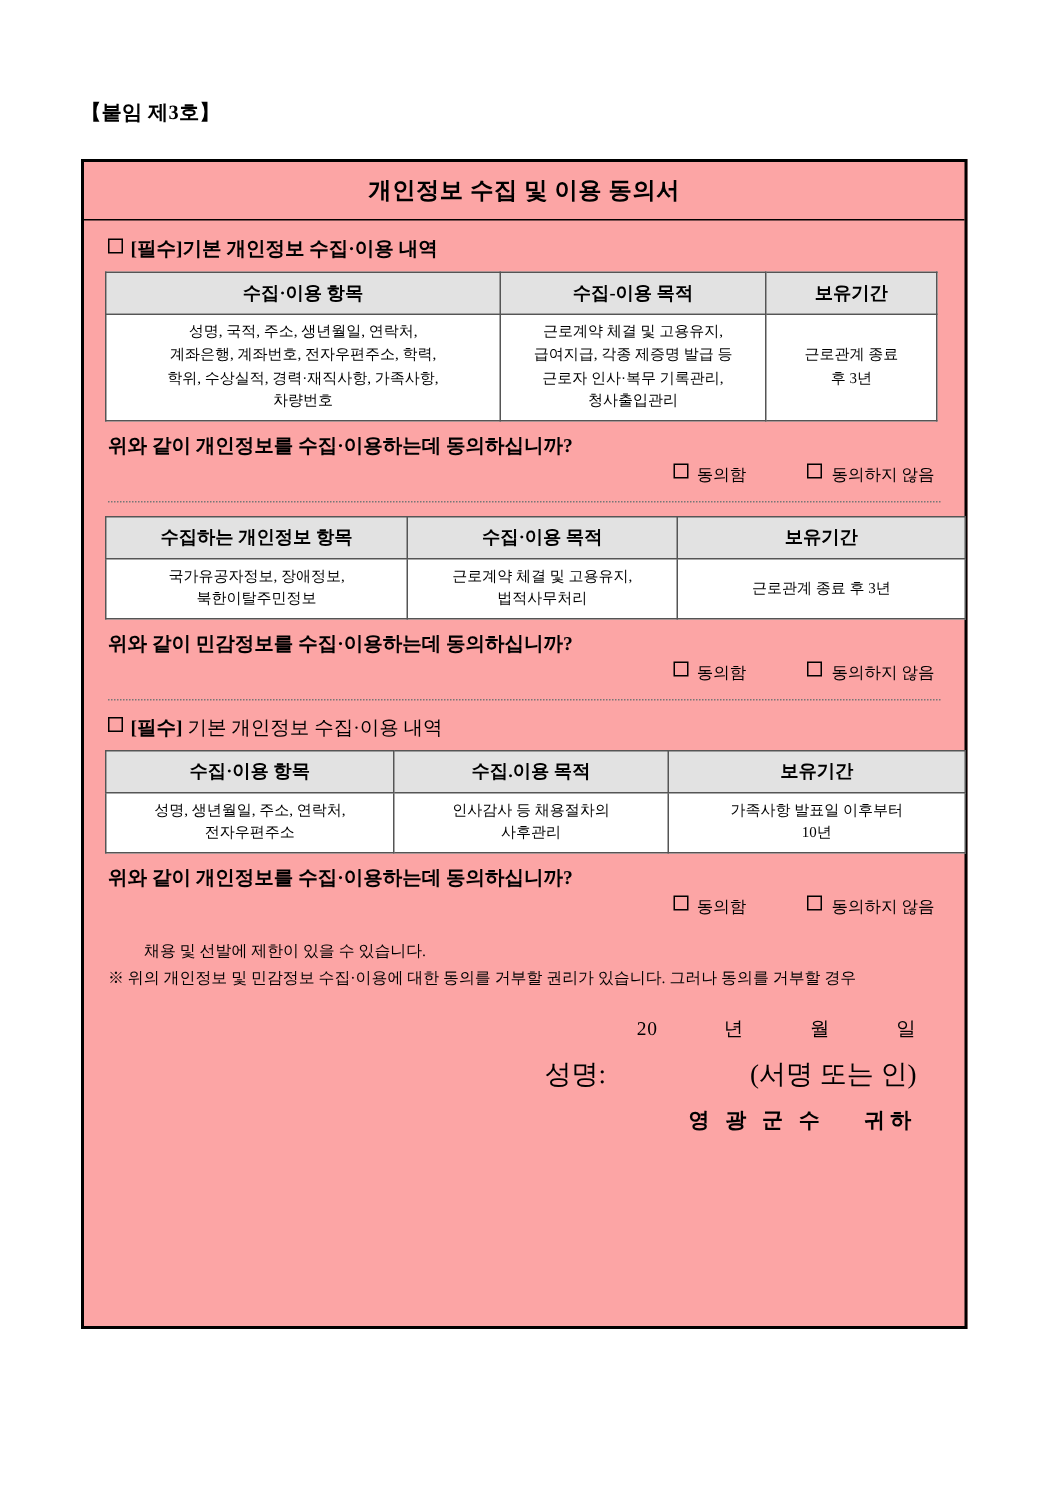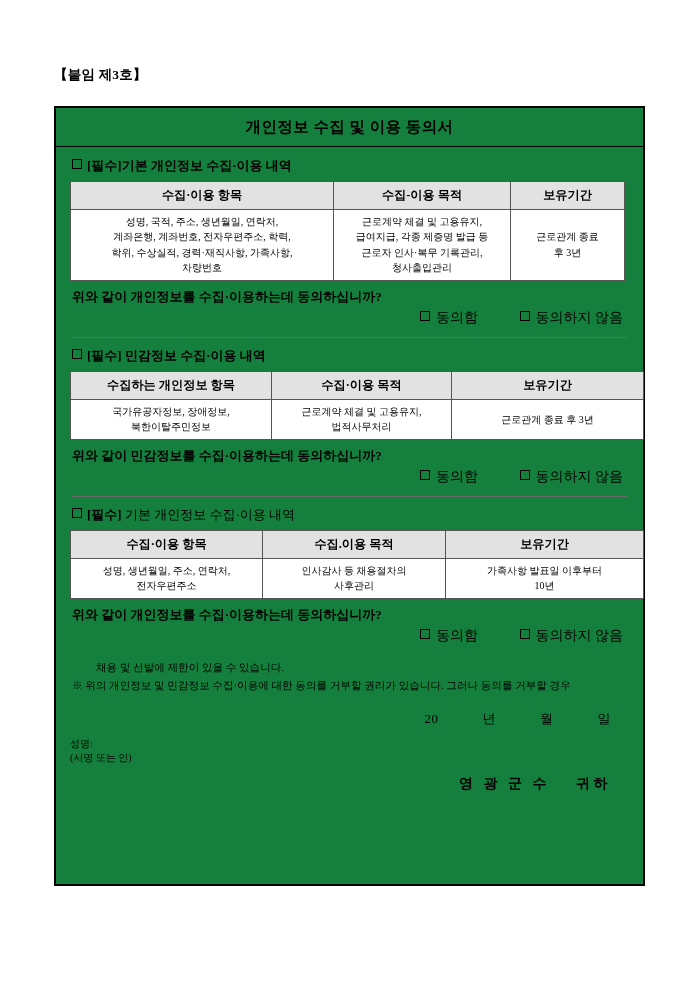--- a/index.html
+++ b/index.html
@@ -36,21 +36,21 @@
 
   
   .frame {
     position: absolute;
     left: 54px;
     top: 106px;
     width: 591px;
     height: 780px;
     border: 2px solid #000;
     box-sizing: border-box;
-    background: #15803d;
+    background: #fca5a5;
   }
 
   .doc-title {
     text-align: center;
     font-size: 15.5px;
     font-weight: bold;
     letter-spacing: 0.4px;
     padding: 9px 0 8px 0;
     border-bottom: 1.5px solid #000;
   }
@@ -126,21 +126,21 @@
   .q-line {
     font-size: 13px;
     font-weight: bold;
     margin: 7px 0 0 2px;
     white-space: nowrap;
   }
   .opts {
     margin: 3px 0 0 0;
     text-align: right;
     padding-right: 6px;
-    font-size: 14px;
+    font-size: 11px;
     white-space: nowrap;
   }
   .opts .opt {
     display: inline-block;
     margin-left: 38px;
   }
   .opts .box {
     display: inline-block;
     width: 10px;
     height: 10px;
@@ -179,23 +179,22 @@
     text-align: right;
     font-size: 13px;
     letter-spacing: 0.5px;
     margin-bottom: 9px;
   }
   .sig-date .sp { display: inline-block; width: 44px; }
   .sig-name {
     display: flex;
     justify-content: flex-end;
     align-items: flex-start;
-    font-size: 10px;
+    font-size: 18px;
     margin-bottom: 10px;
-    flex-direction: column;
   }
   .sig-name .label { margin-right: 96px; }
   .sig-to {
     text-align: right;
     font-size: 14px;
     font-weight: bold;
     letter-spacing: 3.5px;
   }
   .sig-to .gap { display: inline-block; width: 26px; }
 </style>
@@ -242,23 +241,20 @@
       </table>
 
       <div class="q-line">위와 같이 개인정보를 수집·이용하는데 동의하십니까?</div>
       <div class="opts">
         <span class="opt"><span class="box"></span><span>동의함</span></span>
         <span class="opt"><span class="box"></span><span>동의하지 않음</span></span>
       </div>
 
       <hr class="dotsep">
 
-      <div class="sec-head">
-        <span class="box"></span><span class="tag">[필수]</span><span class="rest"> 민감정보 수집·이용 내역</span>
-      </div>
 
       <table class="grid t2">
         <thead>
           <tr>
             <th style="width:196px">수집하는 개인정보 항목</th>
             <th style="width:175px">수집·이용 목적</th>
             <th style="width:187px">보유기간</th>
           </tr>
         </thead>
         <tbody>

